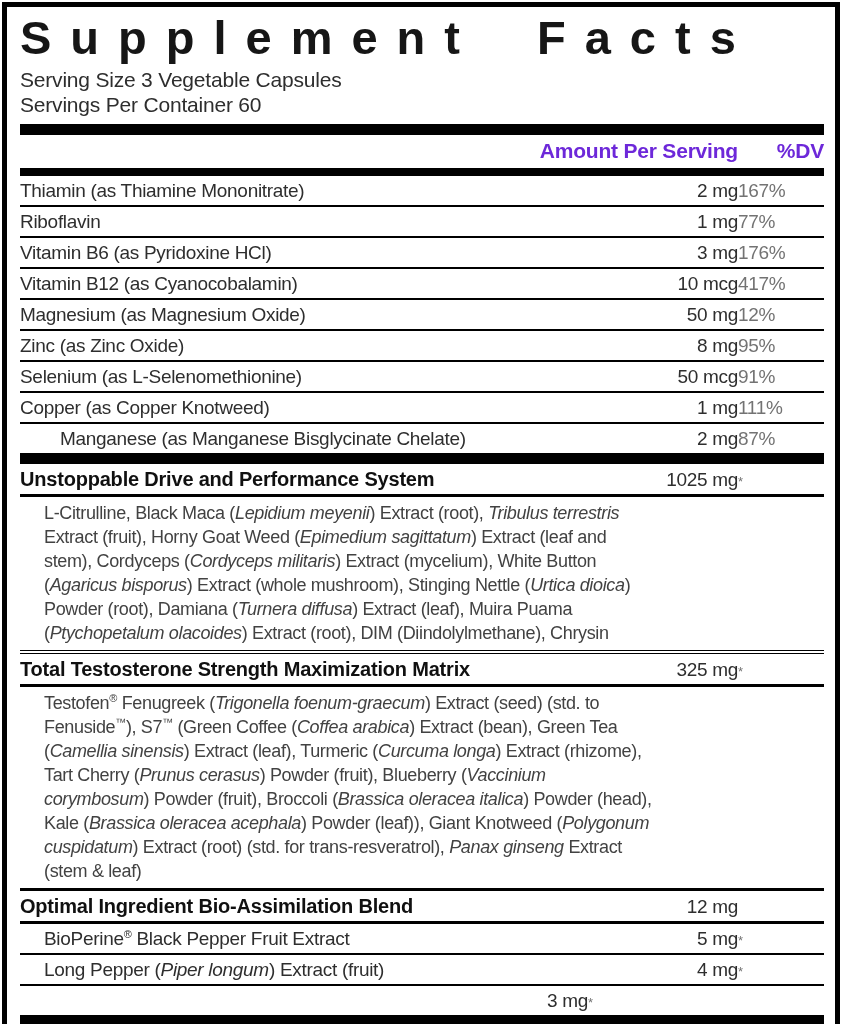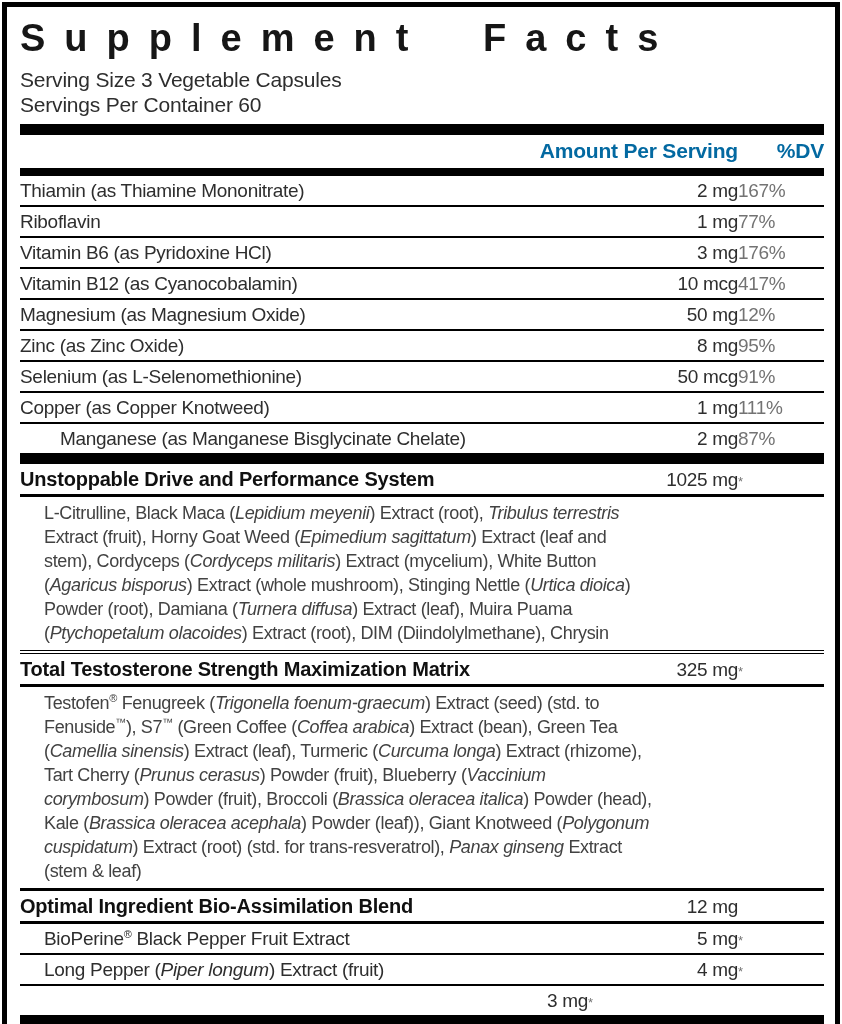--- a/index.html
+++ b/index.html
@@ -1,30 +1,30 @@
 <!DOCTYPE html>
 <html><head>
 <meta charset="utf-8">
 <style>
   html,body{margin:0;padding:0;background:#fff;width:842px;height:1024px;overflow:hidden;
     font-family:"Liberation Sans","DejaVu Sans",sans-serif;-webkit-font-smoothing:antialiased;}
   .label{box-sizing:border-box;width:838px;margin:2px 0 0 2px;border:5px solid #000;
     padding:4px 11px 2px 13px;background:#fff;}
-  .title{font-size:38px;font-weight:bold;color:#161616;letter-spacing:19px;word-spacing:26px;
+  .title{font-size:47px;font-weight:bold;color:#161616;letter-spacing:19px;word-spacing:26px;
     line-height:50px;white-space:nowrap;margin:2px 0 4px 0;}
   .serv{font-size:21px;color:#2e2e2e;line-height:25px;letter-spacing:-0.2px;}
   .bar{background:#000;}
   .bar.thick{height:11px;}
   .bar.med{height:8px;}
   .bar.mt{margin-top:7px;}
   .row{display:grid;grid-template-columns:1fr 150px 86px;align-items:baseline;
     padding:4px 0 3px 0;border-bottom:2px solid #000;}
   .row.nb{border-bottom:none;margin-left:40px;}
   .hdr-row{display:grid;grid-template-columns:1fr auto 86px;align-items:baseline;padding:4px 0 5px 0;}
-  .hdr-amt,.hdr-dv{font-weight:bold;color:#0369a1;font-size:21px;text-align:right;letter-spacing:-0.2px;}
+  .hdr-amt,.hdr-dv{font-weight:bold;color:#6d28d9;font-size:21px;text-align:right;letter-spacing:-0.2px;}
   .nm{font-size:19px;color:#2e2e2e;letter-spacing:-0.3px;}
   .amt{font-size:19px;color:#2e2e2e;text-align:right;letter-spacing:-0.3px;}
   .dv{font-size:19px;color:#737373;text-align:left;letter-spacing:-0.3px;}
   .blend-head{display:grid;grid-template-columns:1fr 150px 86px;align-items:baseline;
     padding:4px 0 3px 0;border-bottom:3px solid #000;}
   .blend-head .nm{font-weight:bold;color:#101010;font-size:20px;letter-spacing:-0.2px;}
   .star{font-size:13px;vertical-align:6px;}
   .para{font-size:18px;color:#424242;line-height:24px;letter-spacing:-0.35px;
     padding:4px 172px 5px 24px;}
   .it{font-style:italic;}

